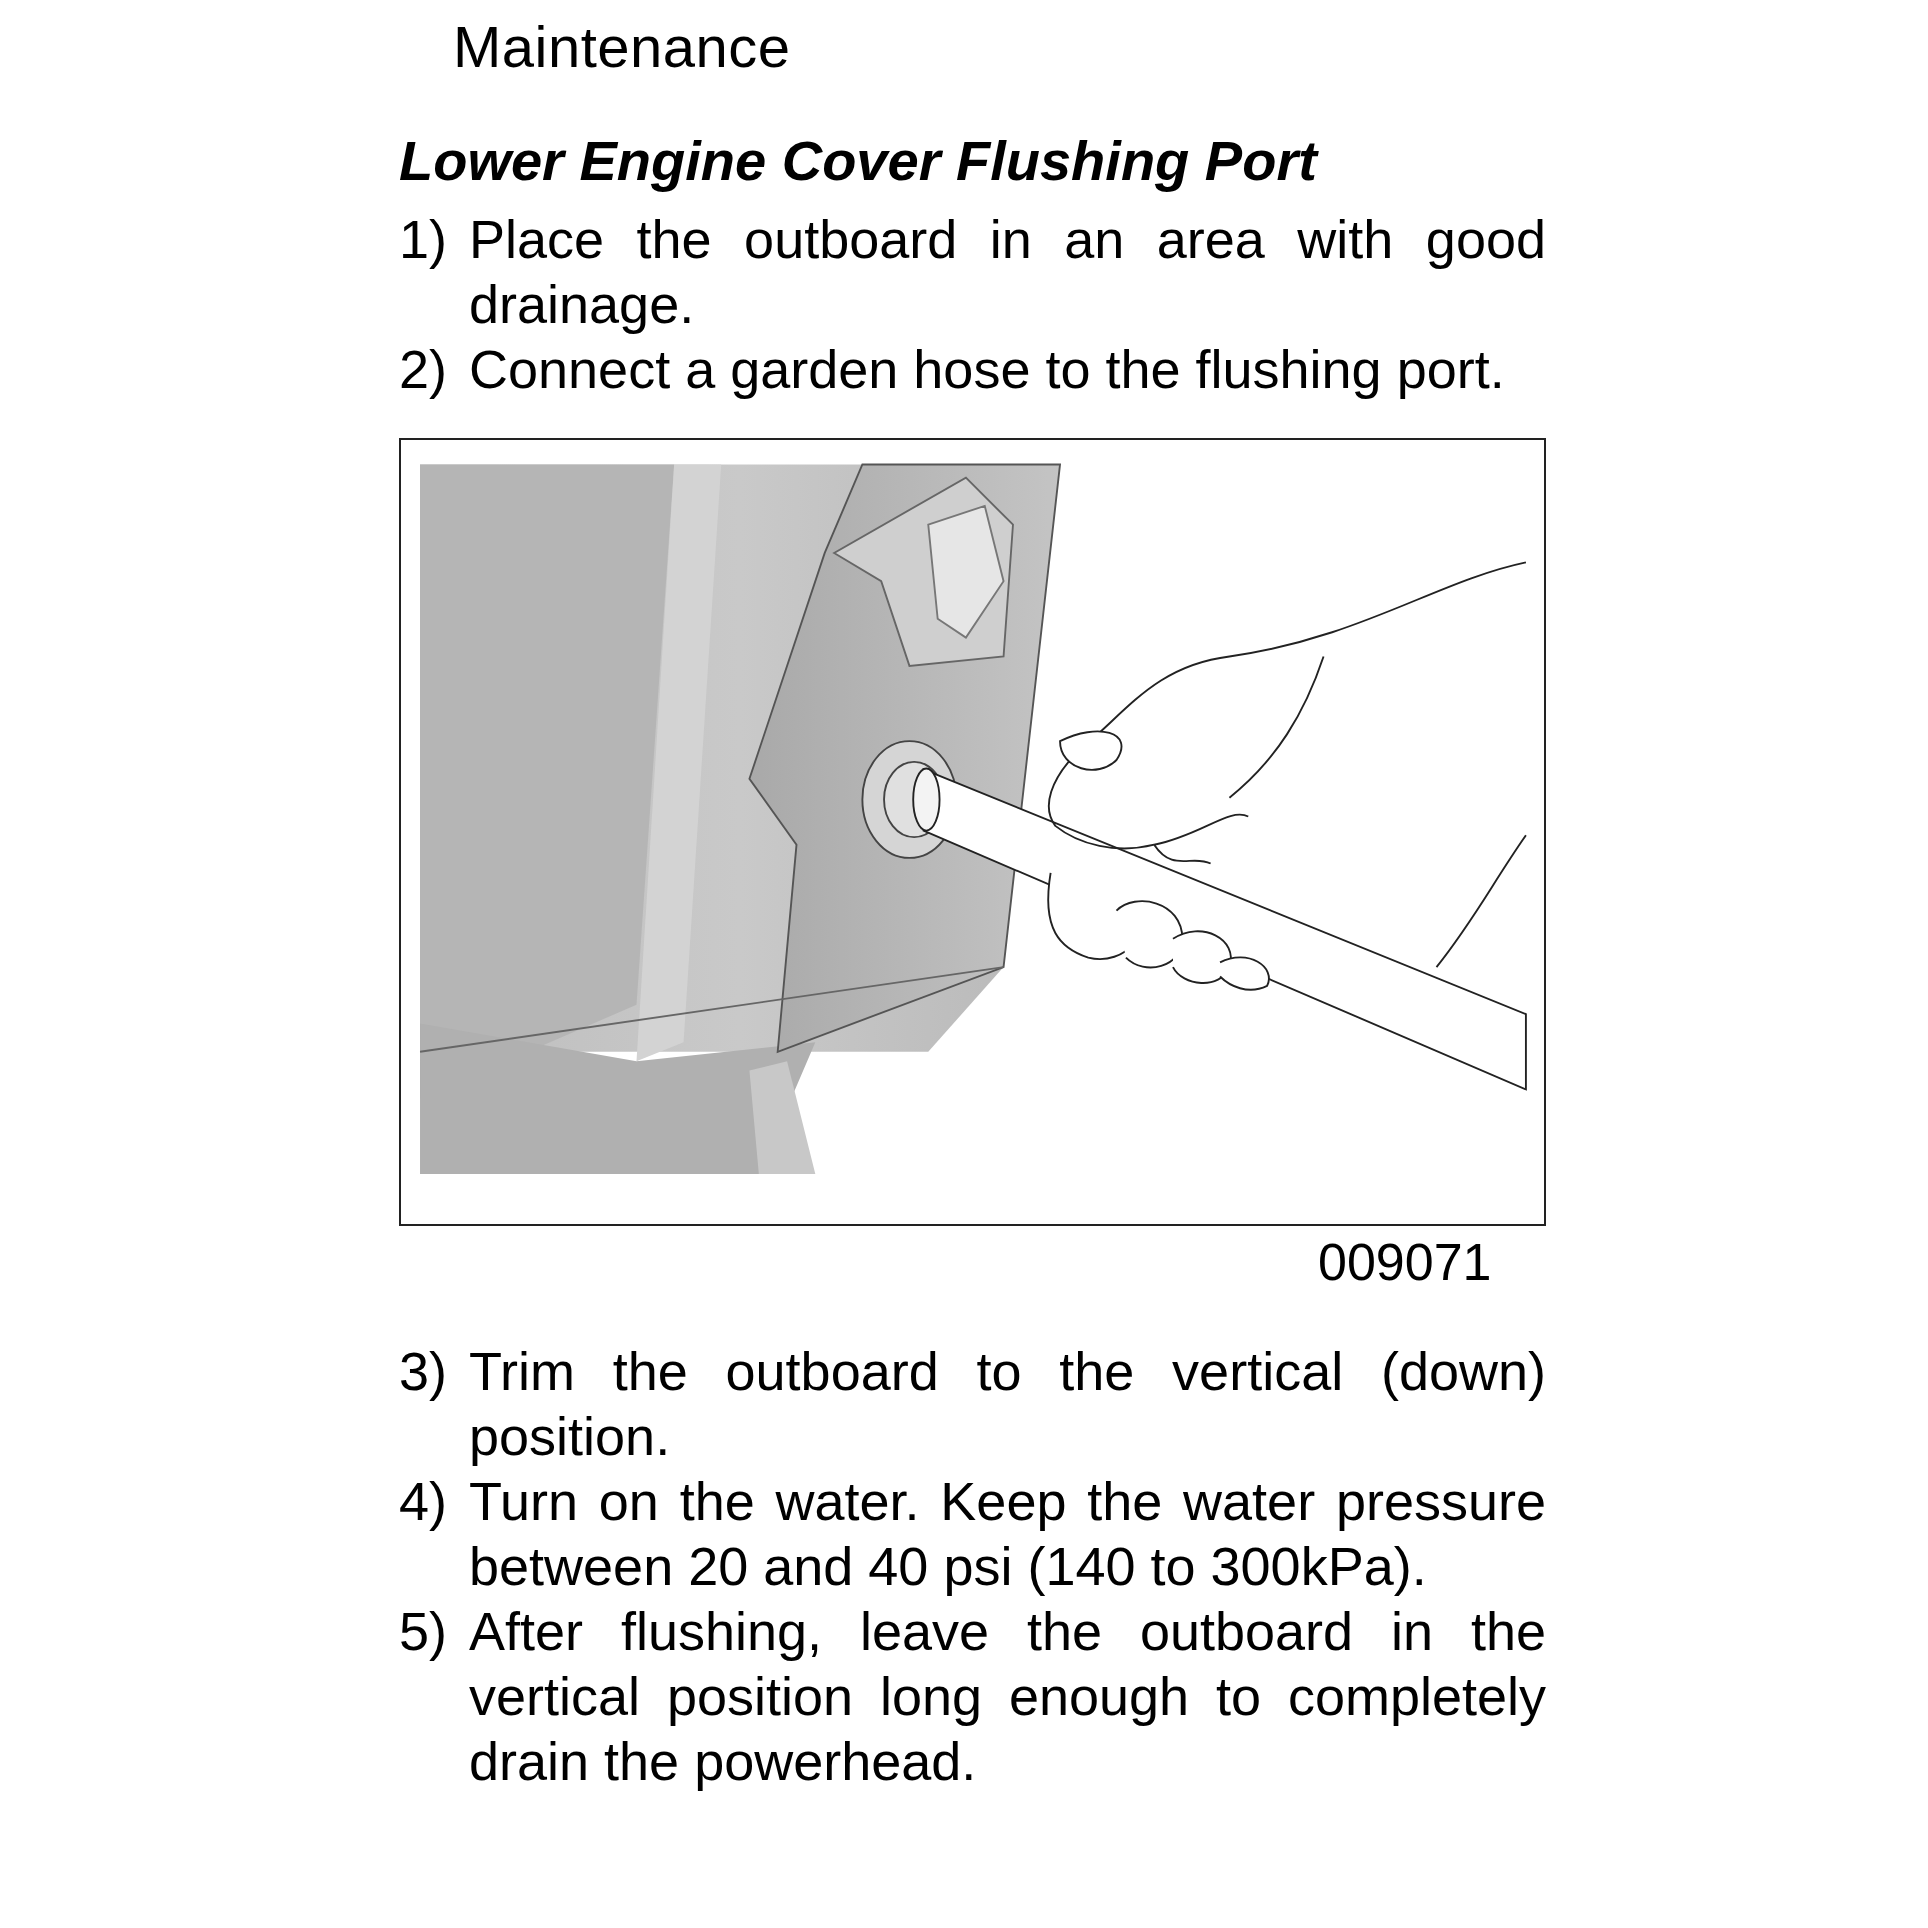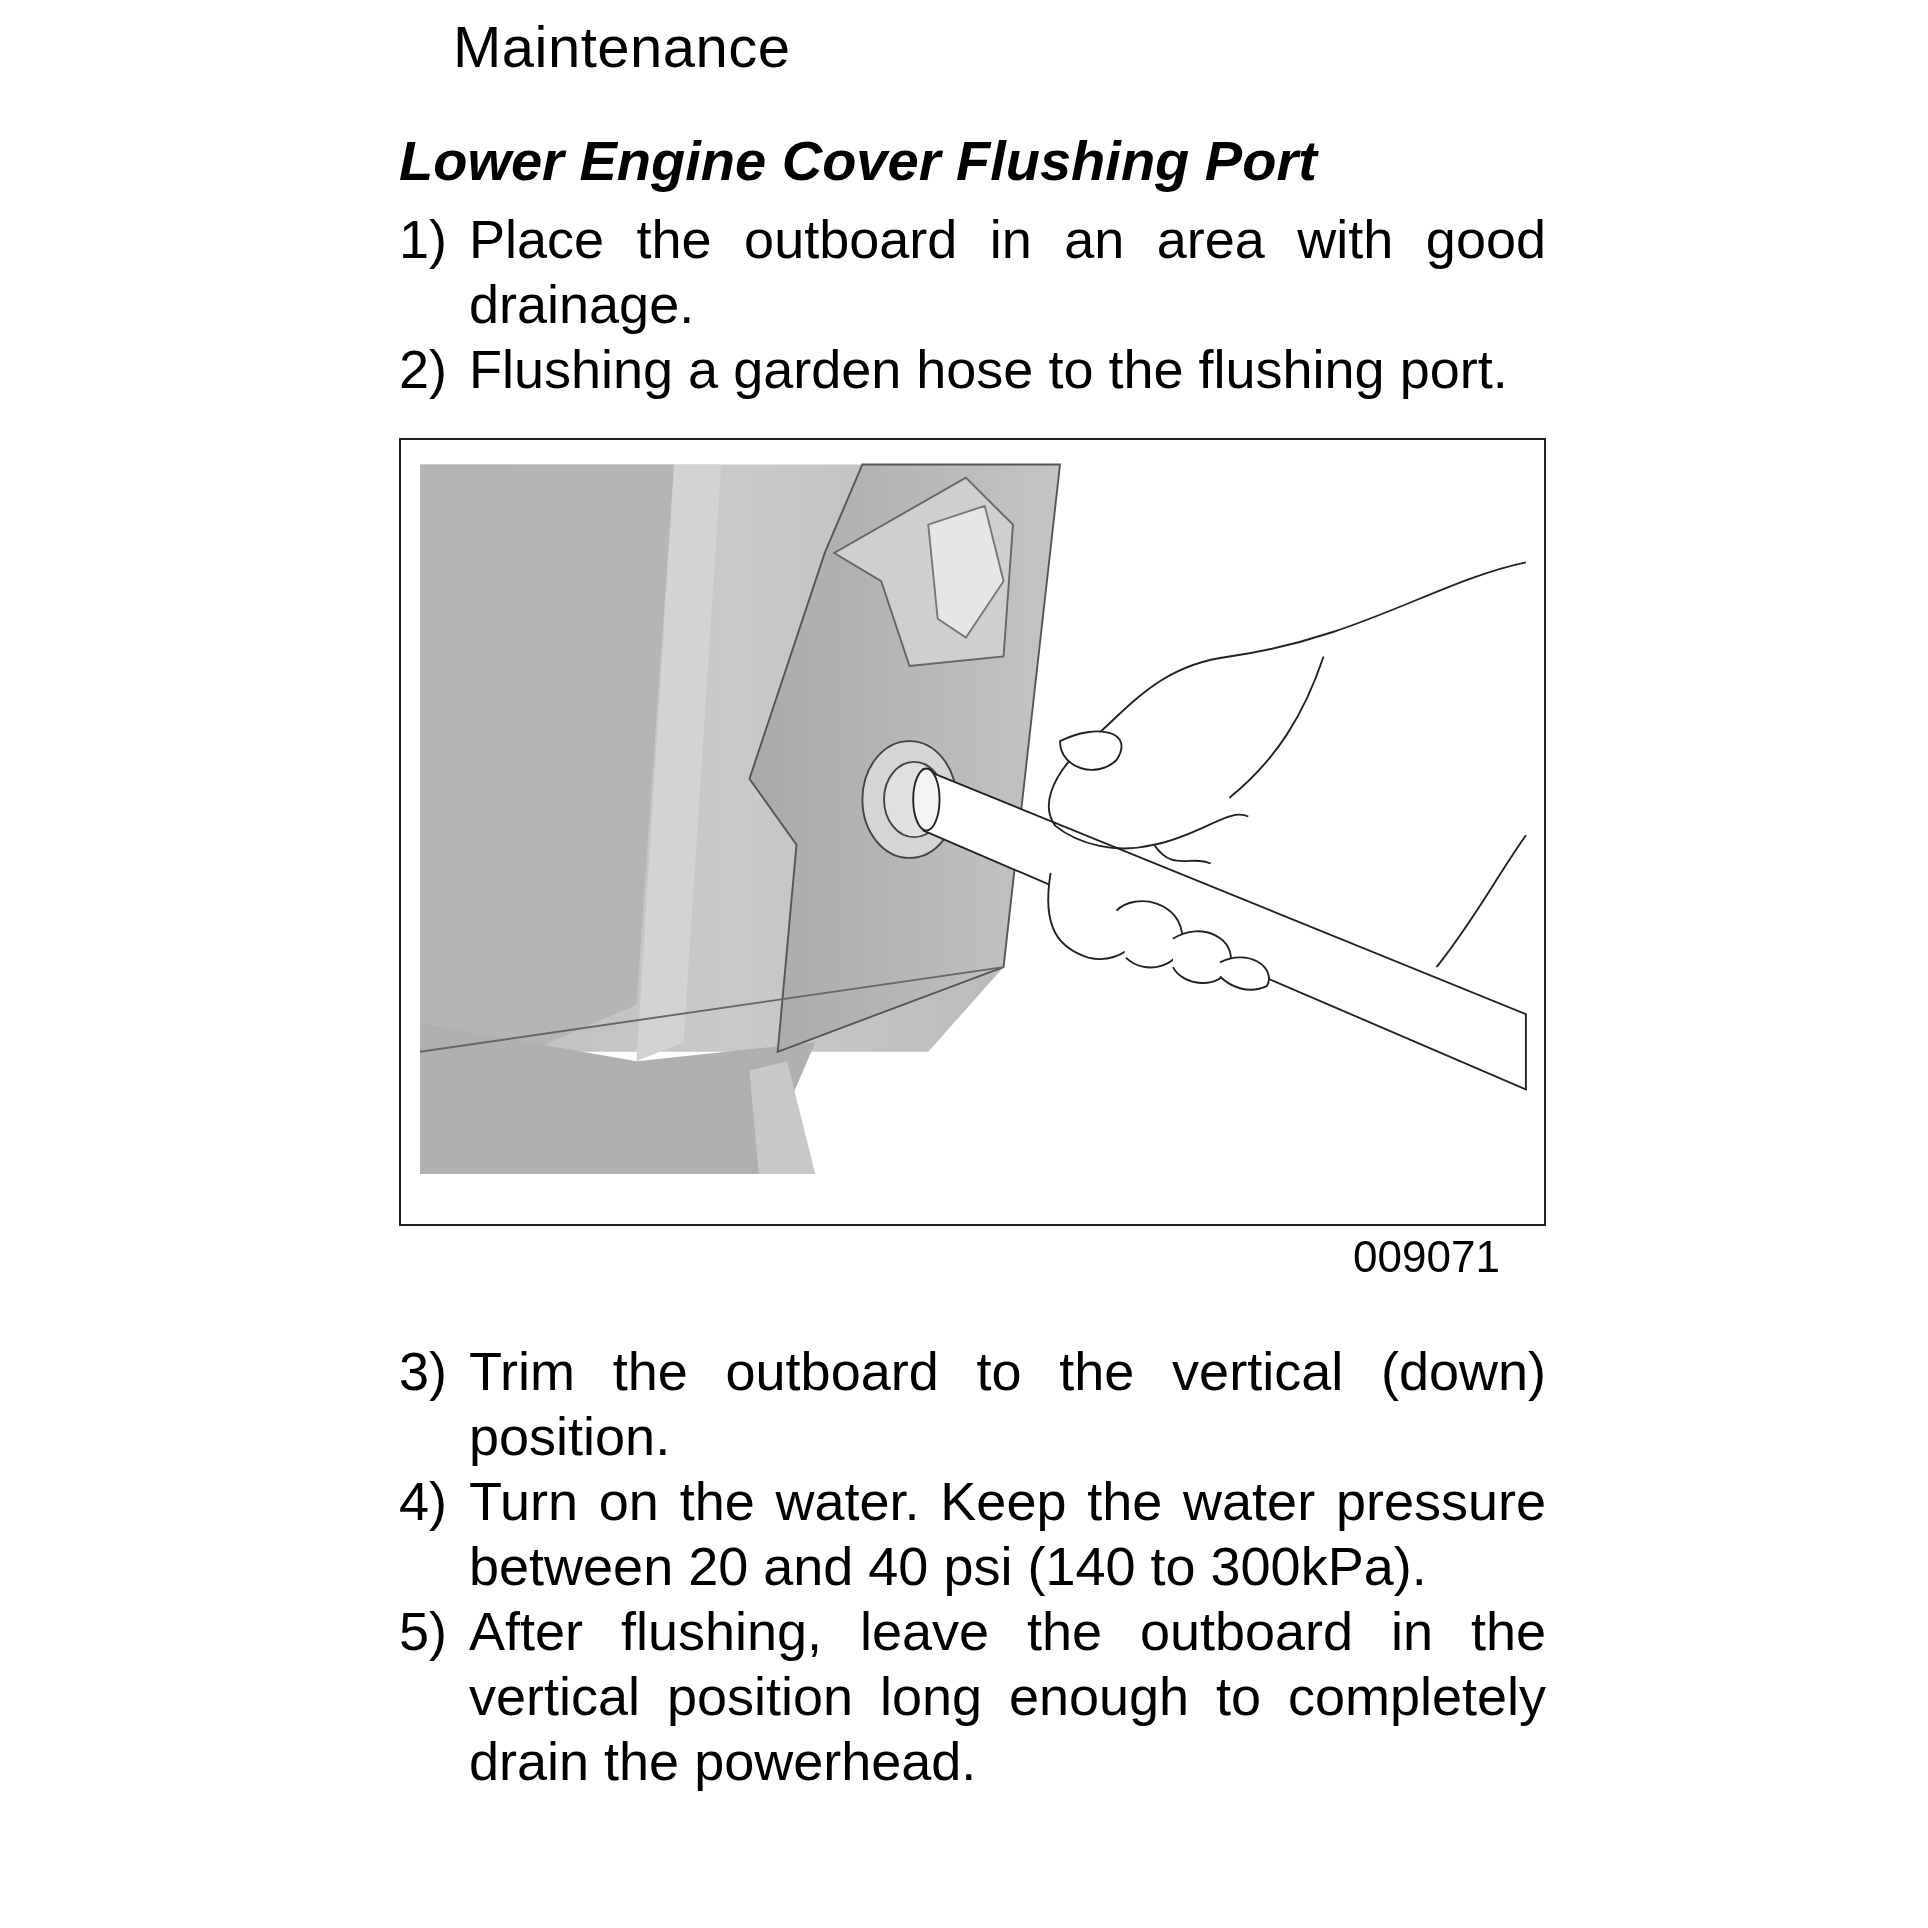--- a/index.html
+++ b/index.html
@@ -8,37 +8,37 @@
   .section { position:absolute; left:453px; top:13px; font-size:58px; font-weight:normal; letter-spacing:0.5px; }
   .title { position:absolute; left:399px; top:128px; font-size:56px; font-weight:bold; font-style:italic; white-space:nowrap; }
   .steps { position:absolute; left:399px; width:1147px; font-size:54px; line-height:65px; }
   .steps1 { top:207px; }
   .steps2 { top:1339px; }
   .step { display:flex; margin-bottom:0px; }
   .num { width:70px; flex:0 0 70px; }
   .txt { flex:1; text-align:justify; text-align-last:left; }
   .figure { position:absolute; left:399px; top:438px; width:1143px; height:784px; border:2.8px solid #222; background:#fff; }
   .figure svg { position:absolute; left:0; top:0; }
-  .figid { position:absolute; left:1318px; top:1232px; width:217px; text-align:center; font-size:44px; }
+  .figid { position:absolute; left:1318px; top:1232px; width:217px; text-align:left; font-size:52px; }
 </style>
 </head>
 <body>
 
 <div class="section">Maintenance</div>
 
 <div class="title">Lower Engine Cover Flushing Port</div>
 
 <div class="steps steps1">
   <div class="step">
     <span class="num">1)</span>
     <span class="txt">Place the outboard in an area with good drainage.</span>
   </div>
   <div class="step">
     <span class="num">2)</span>
-    <span class="txt">Flushing a garden hose to the flushing port.</span>
+    <span class="txt">Connect a garden hose to the flushing port.</span>
   </div>
 </div>
 
 <div class="figure">
   <svg width="1143" height="784" viewBox="0 0 1214 833">
     <defs>
       <linearGradient id="cowl" x1="0" y1="0" x2="1" y2="0">
         <stop offset="0" stop-color="#bdbdbd"></stop>
         <stop offset="0.5" stop-color="#c9c9c9"></stop>
         <stop offset="1" stop-color="#b8b8b8"></stop>

